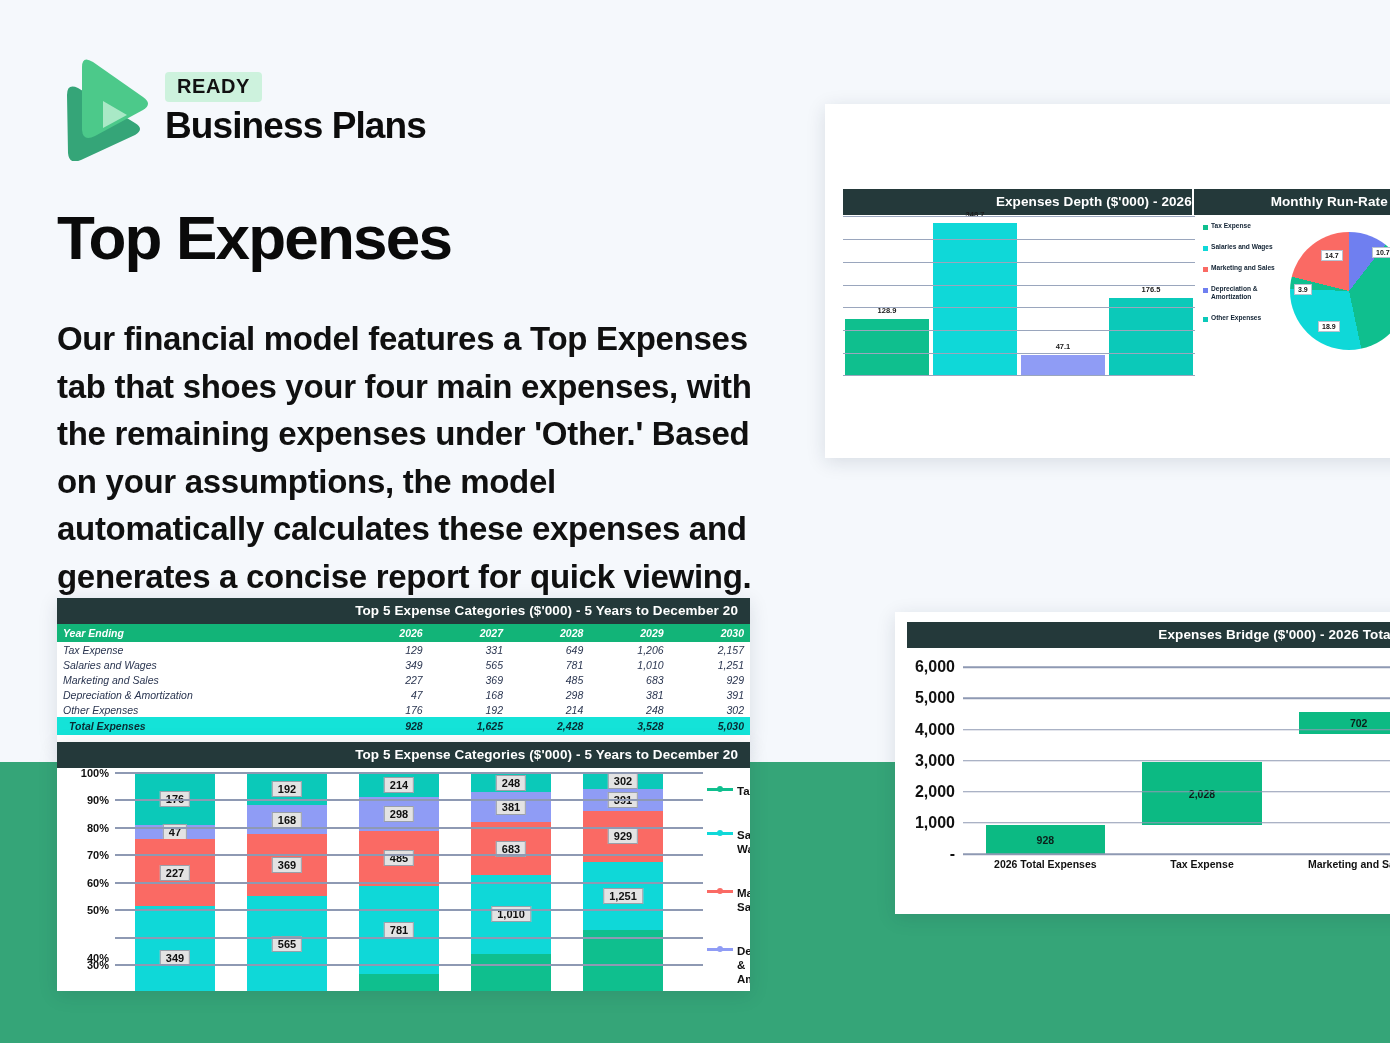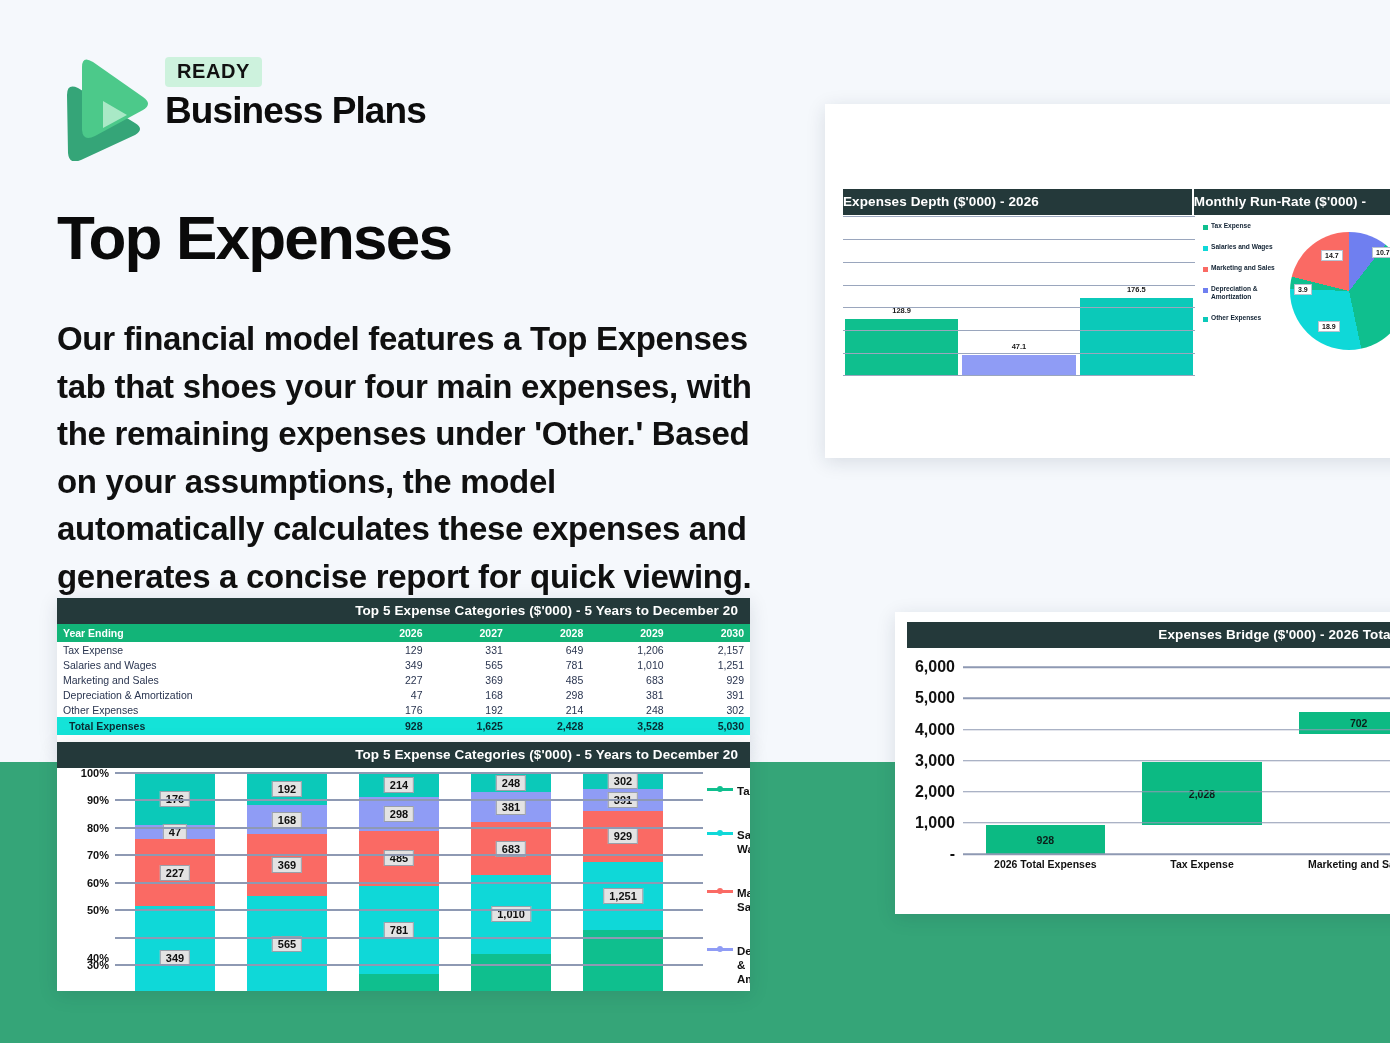--- a/index.html
+++ b/index.html
@@ -11,21 +11,21 @@
     overflow:hidden;
   }
 
   
   .green-band{
     position:absolute; left:0; top:762px; width:1390px; height:281px;
     background:#35a578;
   }
 
   
-  .logo-wrap{ position:absolute; left:57px; top:57px; display:flex; align-items:flex-start; gap:16px; }
+  .logo-wrap{ position:absolute; left:57px; top:57px; display:flex; align-items:center; gap:16px; }
   .logo-mark{ position:relative; width:92px; height:104px; }
   .logo-mark svg{ display:block; }
   .logo-text{ display:flex; flex-direction:column; align-items:flex-start; gap:2px; }
   .ready-badge{
     background:#cdf2dd; color:#111; font-size:20px; font-weight:600;
     letter-spacing:.6px; padding:3px 12px 4px; border-radius:4px;
     font-family:"Liberation Sans", sans-serif;
   }
   .brand-name{
     font-size:37px; font-weight:bold; color:#0c0c0c; letter-spacing:-.9px;
@@ -45,21 +45,21 @@
   }
 
   
   .card{
     position:absolute; background:#fff;
     box-shadow:0 4px 18px rgba(20,40,60,.13);
     overflow:hidden;
   }
   .xl-title{
     background:#24393a; color:#fff; font-weight:bold;
-    font-size:13.5px; text-align:left; letter-spacing:.1px;
+    font-size:13.5px; text-align:right; letter-spacing:.1px;
     padding:5px 0 6px;
   }
 
   
   #card-topright{ left:825px; top:104px; width:620px; height:354px; }
   .c1-inner{ position:relative; width:100%; height:100%; }
   .c1-titlerow{ position:absolute; left:18px; top:85px; width:600px; display:flex; }
   .c1-titlerow .xl-title:nth-child(1){ width:352px; border-right:2px solid #fff;}
   .c1-titlerow .xl-title:nth-child(2){ width:250px; }
 
@@ -95,21 +95,21 @@
   }
   .pie-lab{
     position:absolute; background:#fff; border:1px solid #b9c2cf;
     font-size:7px; font-weight:bold; color:#111; padding:1px 3px; white-space:nowrap;
   }
 
   
   #card-table{ left:57px; top:598px; width:693px; height:146px; }
   #card-stack{ left:57px; top:742px; width:693px; height:249px; }
 
-  .tbl{ width:100%; border-collapse:collapse; font-size:10.5px; }
+  .tbl{ width:100%; border-collapse:collapse; font-size:10.5px;font-style:italic; }
   .tbl th{
     background:#12b478; color:#fff; font-weight:bold; font-size:10.5px;
     padding:3px 6px; text-align:right; white-space:nowrap;
   }
   .tbl th.lbl{ text-align:left; }
   .tbl td{ padding:1.5px 6px; text-align:right; color:#2a3550; white-space:nowrap; }
   .tbl td.lbl{ text-align:left; }
   .tbl tr.total td{ background:#14e3d8; color:#0a2b33; font-weight:bold; padding:3px 6px; }
   .tbl tr.total td.lbl{ padding-left:12px; }
 
@@ -185,20 +185,24 @@
     <div class="c1-titlerow">
       <div class="xl-title">Expenses Depth ($'000) - 2026</div>
       <div class="xl-title">Monthly Run-Rate ($'000) -</div>
     </div>
 
     <div class="c1-bars" id="c1bars">
       <div class="barsrow" id="c1barsrow">
           <div class="bar" style="height: 35.4475%;">
             <div class="val">128.9</div>
             <div class="fill" style="background: rgb(15, 191, 142);"></div>
+          </div>
+          <div class="bar" style="height: 95.8925%;">
+            <div class="val">348.7</div>
+            <div class="fill" style="background: rgb(15, 216, 216);"></div>
           </div>
           <div class="bar" style="height: 12.9525%;">
             <div class="val">47.1</div>
             <div class="fill" style="background: rgb(143, 156, 245);"></div>
           </div>
           <div class="bar" style="height: 48.5375%;">
             <div class="val">176.5</div>
             <div class="fill" style="background: rgb(11, 201, 185);"></div>
           </div>
         </div>

